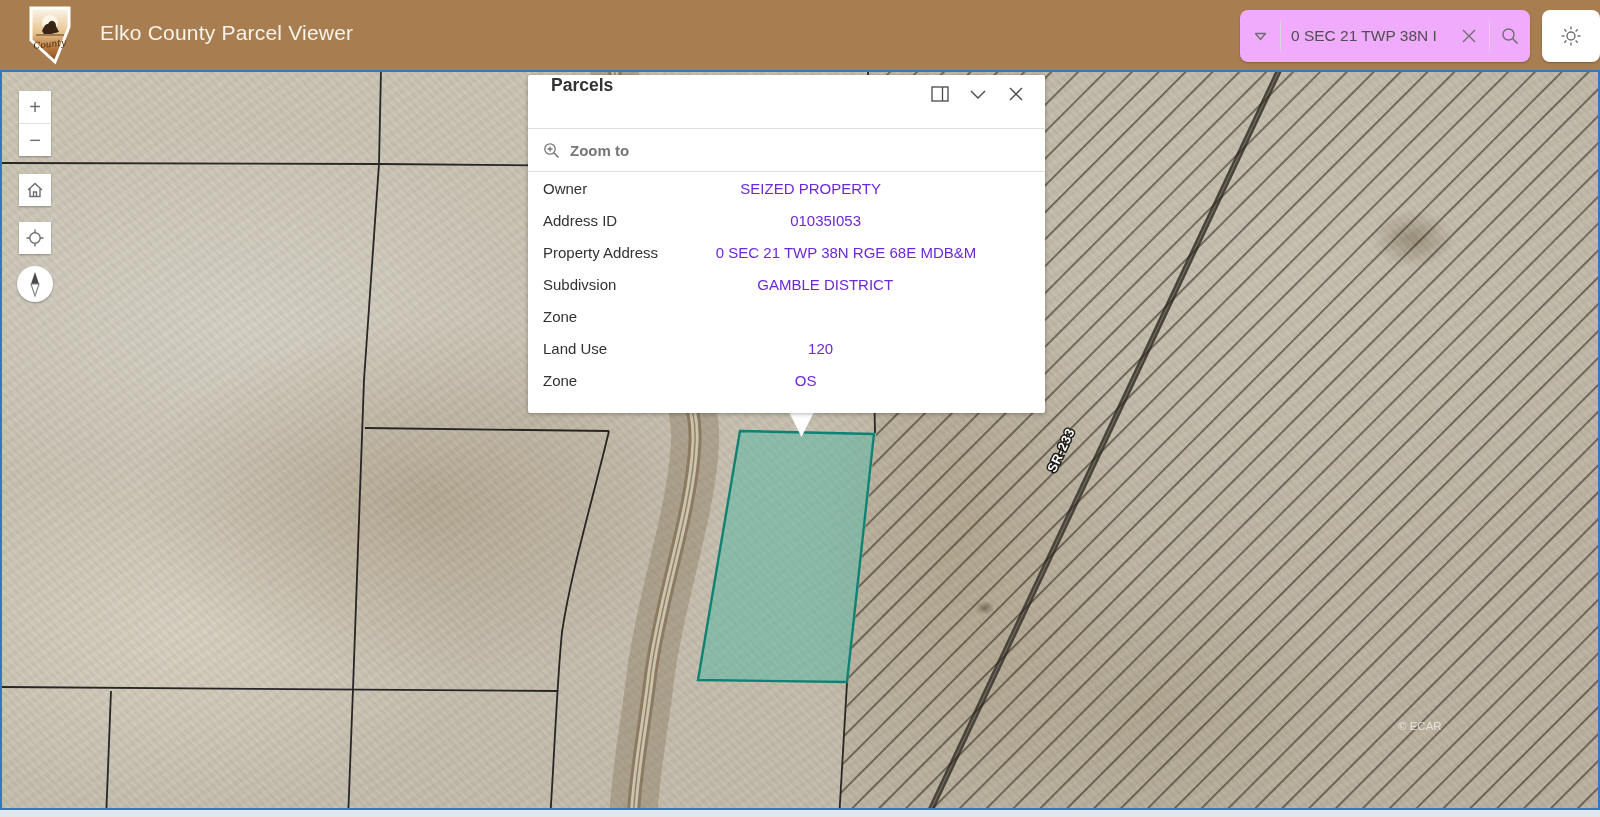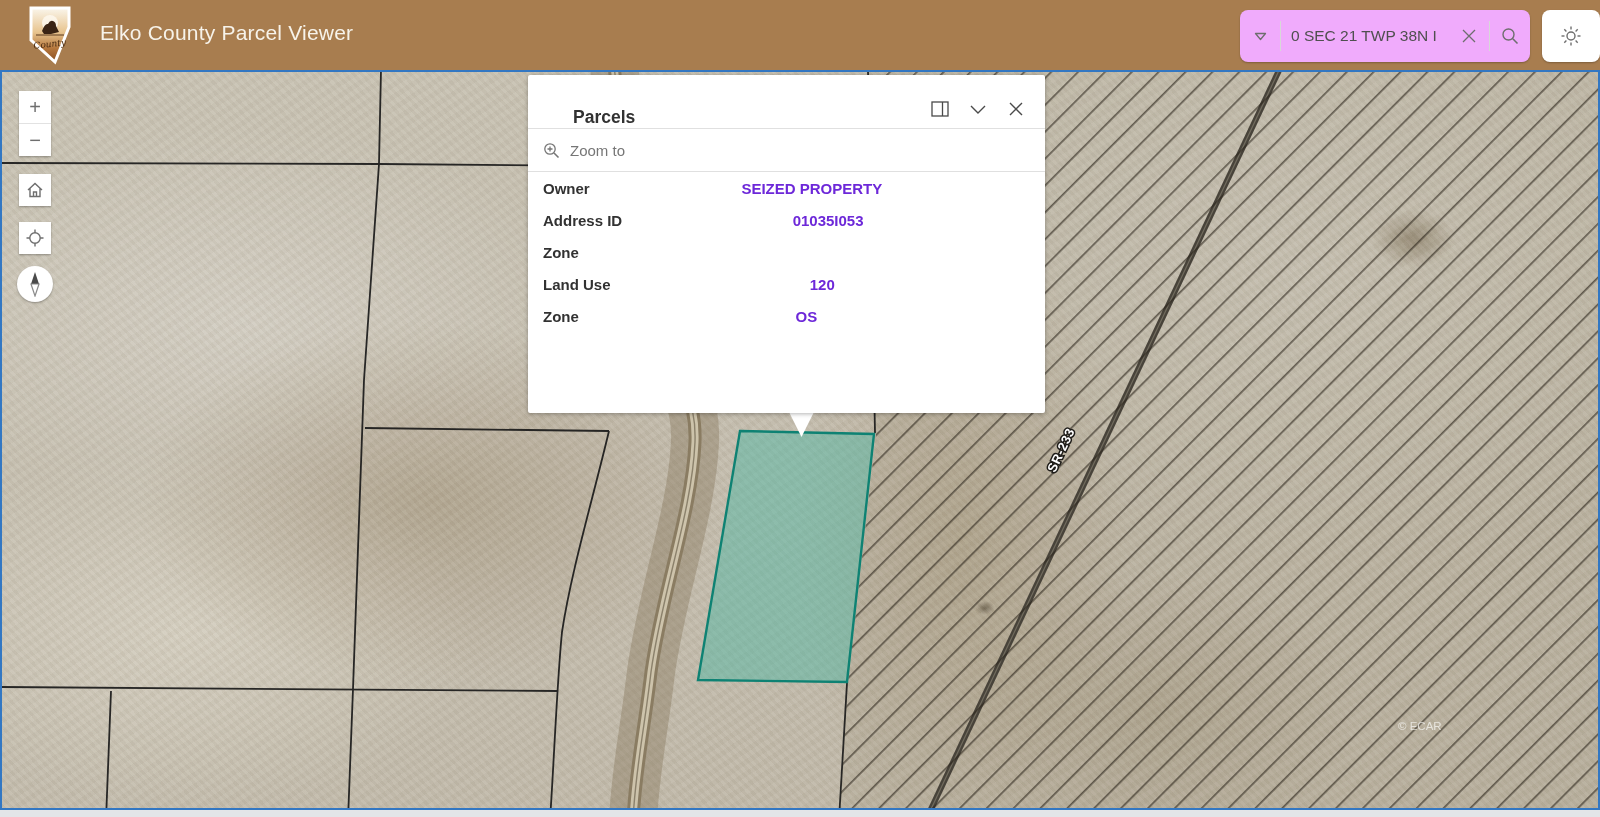--- a/index.html
+++ b/index.html
@@ -53,28 +53,28 @@
   .zoom-widget .zbtn { width:32px; height:32px; background:#fff; display:flex; align-items:center;
                        justify-content:center; font-size:20px; color:#6e6e6e; cursor:pointer; }
   .zoom-widget .hdiv { height:1px; background:#e2e2e2; }
   .home-btn   { left:19px; top:174px; width:32px; height:32px; }
   .locate-btn { left:19px; top:222px; width:32px; height:32px; }
   .compass-btn{ left:17px; top:266px; width:36px; height:36px; border-radius:50%; }
 
   
   .popup { position:absolute; left:528px; top:75px; width:517px; height:338px; background:#fff;
            z-index:10; box-shadow:0 1px 4px rgba(0,0,0,.3); border-radius:2px; overflow:hidden; }
-  .popup-header { height:53px; display:flex; align-items:flex-end; padding:0 10px 0 1px;margin-left:44px; }
+  .popup-header { height:53px; display:flex; align-items:flex-start; padding:0 10px 0 23px; }
   .popup-title { font-size:17.5px; font-weight:700; color:#323232; flex:1; }
   .ph-btn { width:38px; height:38px; display:flex; align-items:center; justify-content:center;
             color:#4a4a4a; cursor:pointer; }
   .hline { height:1px; background:#e0e0e0; }
   .zoomto-row { height:42px; display:flex; align-items:center; padding:0 15px; gap:10px;
-                color:#767676; font-size:15px; cursor:pointer; }
-  .rows { height:242px;font-weight:bold; }
+                color:#767676; font-size:15px; cursor:pointer;font-weight:bold; }
+  .rows { height:242px; }
   .attr-row { height:32px; display:flex; align-items:center; padding:0 11px 0 15px; font-size:15px; }
   .attr-label { color:#323232; flex:0 0 auto; }
   .attr-value { color:#6d28d9; flex:1; text-align:center; }
   .popup-pointer { position:absolute; left:789px; top:412px; width:25px; height:25px; z-index:9;
                    background:#fff; clip-path:polygon(0 0,100% 0,50% 100%);
                    filter:drop-shadow(0 2px 2px rgba(0,0,0,.25)); }
 
   svg text.roadlbl { font-family:"Liberation Sans",sans-serif; font-size:13px; font-weight:bold;
                      fill:#fff; stroke:#1e1c18; stroke-width:3px; paint-order:stroke; letter-spacing:.5px; }
   svg text.attrib  { font-family:"Liberation Sans",sans-serif; font-size:11.5px; fill:#f2f1ed; opacity:.8; }
@@ -192,22 +192,30 @@
   <div class="attr-row">
     <div class="attr-label">Owner</div>
     <div class="attr-value">SEIZED PROPERTY</div>
   </div>
 
   <div class="attr-row">
     <div class="attr-label">Address ID</div>
     <div class="attr-value">01035I053</div>
   </div>
 
-
-
+  <div class="attr-row">
+    <div class="attr-label">Property Address</div>
+    <div class="attr-value">0 SEC 21 TWP 38N RGE 68E MDB&amp;M</div>
+  </div>
+
+
+  <div class="attr-row">
+    <div class="attr-label">Subdivsion</div>
+    <div class="attr-value">GAMBLE DISTRICT</div>
+  </div>
 
   <div class="attr-row">
     <div class="attr-label">Zone</div>
     <div class="attr-value"></div>
   </div>
 
   <div class="attr-row">
     <div class="attr-label">Land Use</div>
     <div class="attr-value">120</div>
   </div>

